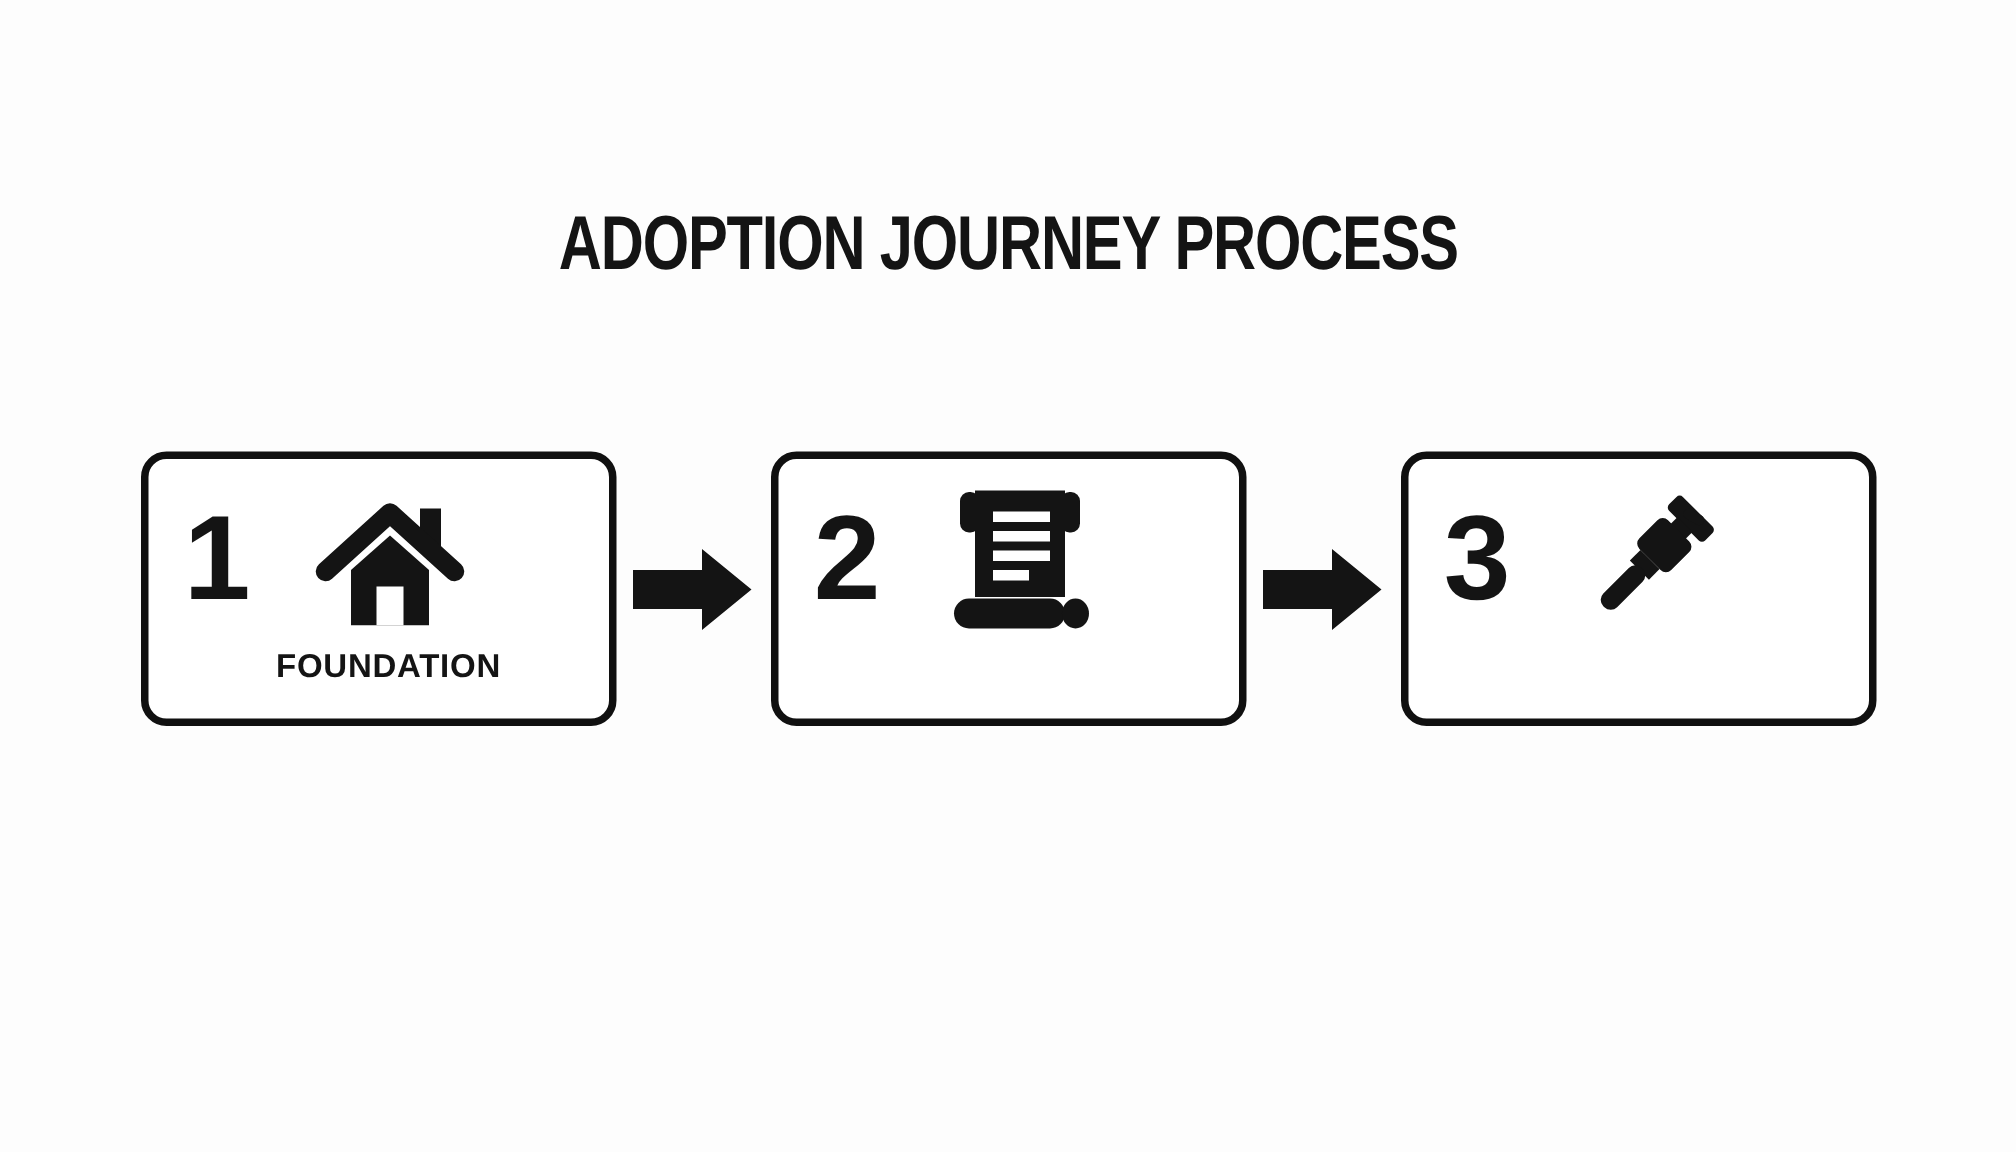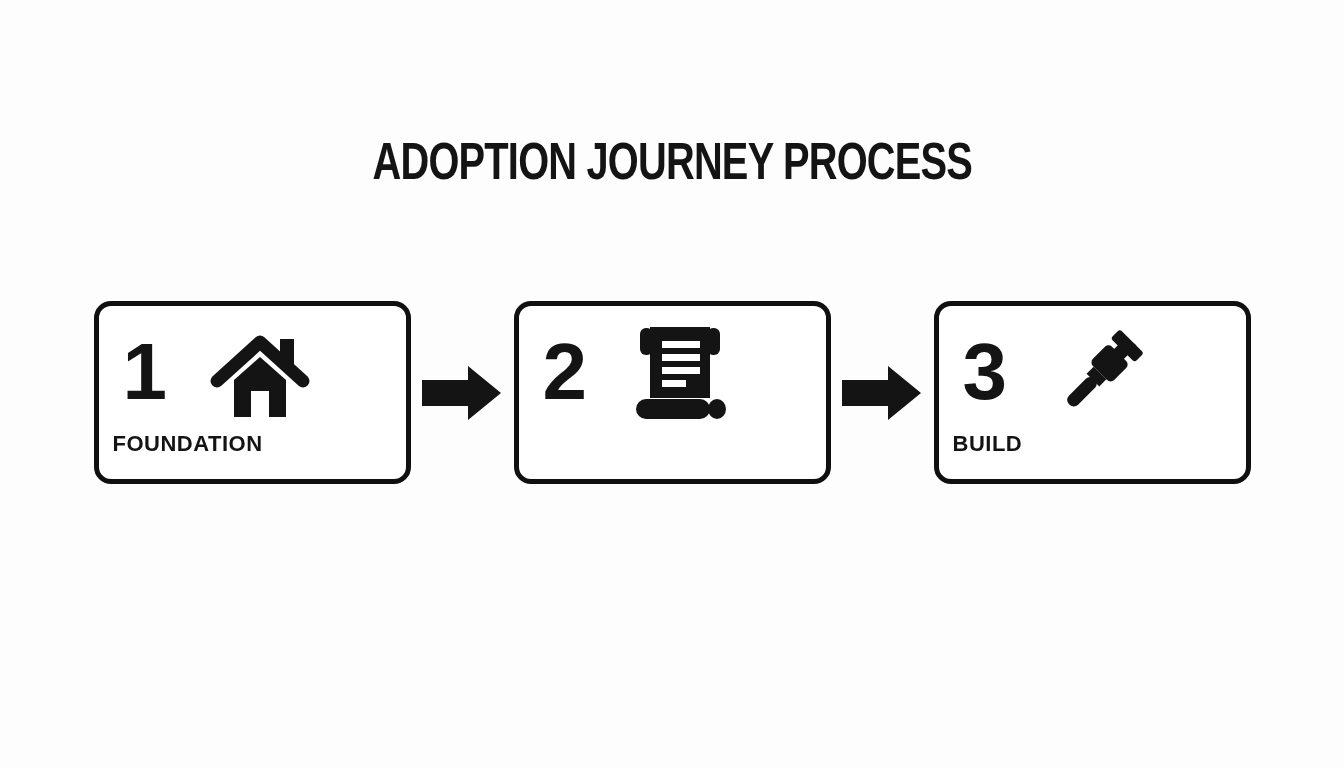--- a/index.html
+++ b/index.html
@@ -53,20 +53,21 @@
     color:var(--ink);
   }
   .icon-slot{
     position:absolute;top:19px;left:calc(50% + 8px);
     transform:translateX(-50%);
     height:96px;
     display:flex;align-items:center;justify-content:center;
   }
   .label{
     position:absolute;top:125px;left:14px;right:0;
+    text-align:center;
     font-size:22px;font-weight:700;letter-spacing:0.5px;
     color:var(--ink);
   }
   .arrow-slot{
     width:103px;flex:0 0 auto;
     display:flex;align-items:center;justify-content:center;
   }
   svg{display:block;}
   .ink-fill{fill:var(--ink);}
   .ink-stroke{stroke:var(--ink);}
@@ -136,17 +137,16 @@
           <g transform="rotate(45 44 44)">
             <rect class="ink-fill" x="27" y="-1" width="34" height="13" rx="3"></rect>
             <rect class="ink-fill" x="37" y="11" width="14" height="8"></rect>
             <rect class="ink-fill" x="29" y="17" width="30" height="27" rx="5"></rect>
             <rect class="ink-fill" x="35" y="44" width="18" height="10"></rect>
             <rect class="ink-fill" x="38" y="52" width="13" height="36" rx="6"></rect>
           </g>
           <rect class="ink-fill" x="66" y="12" width="15" height="7" rx="3.5" transform="rotate(30 73 15)"></rect>
         </svg>
       </span>
-      <span class="label">BUILD</span>
     </div>
 
   </div>
 </div>
 
 </body></html>

